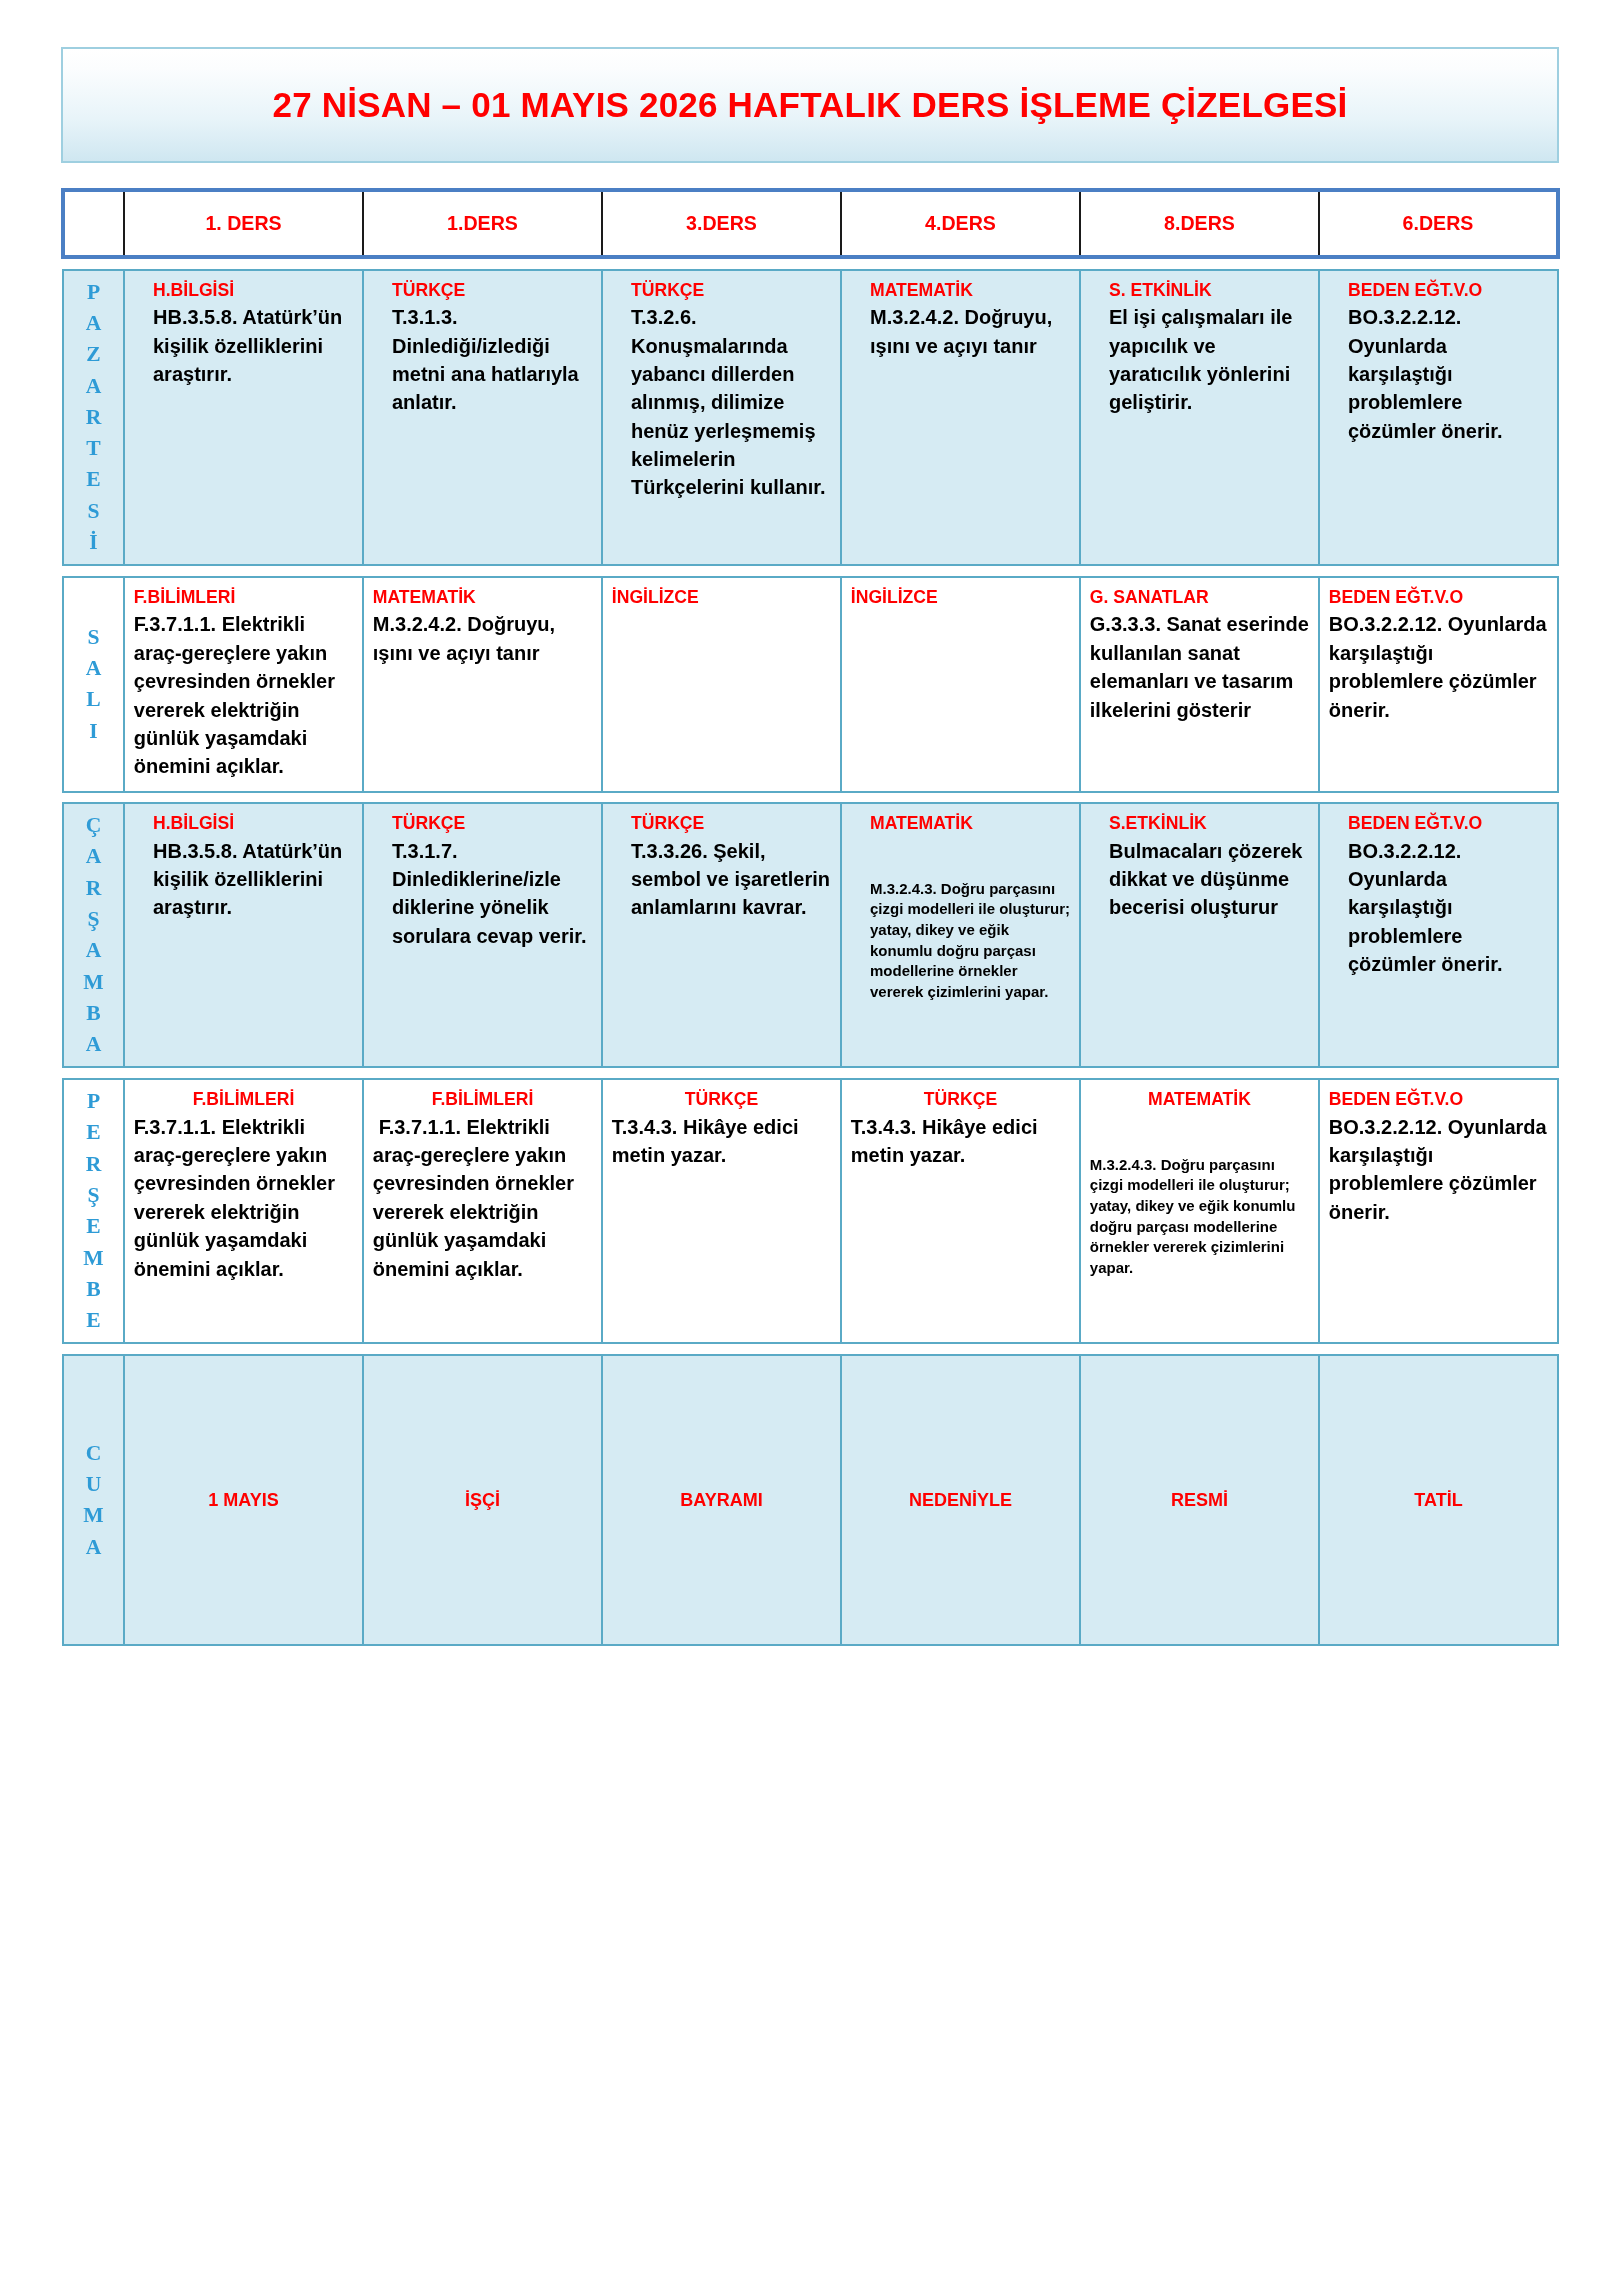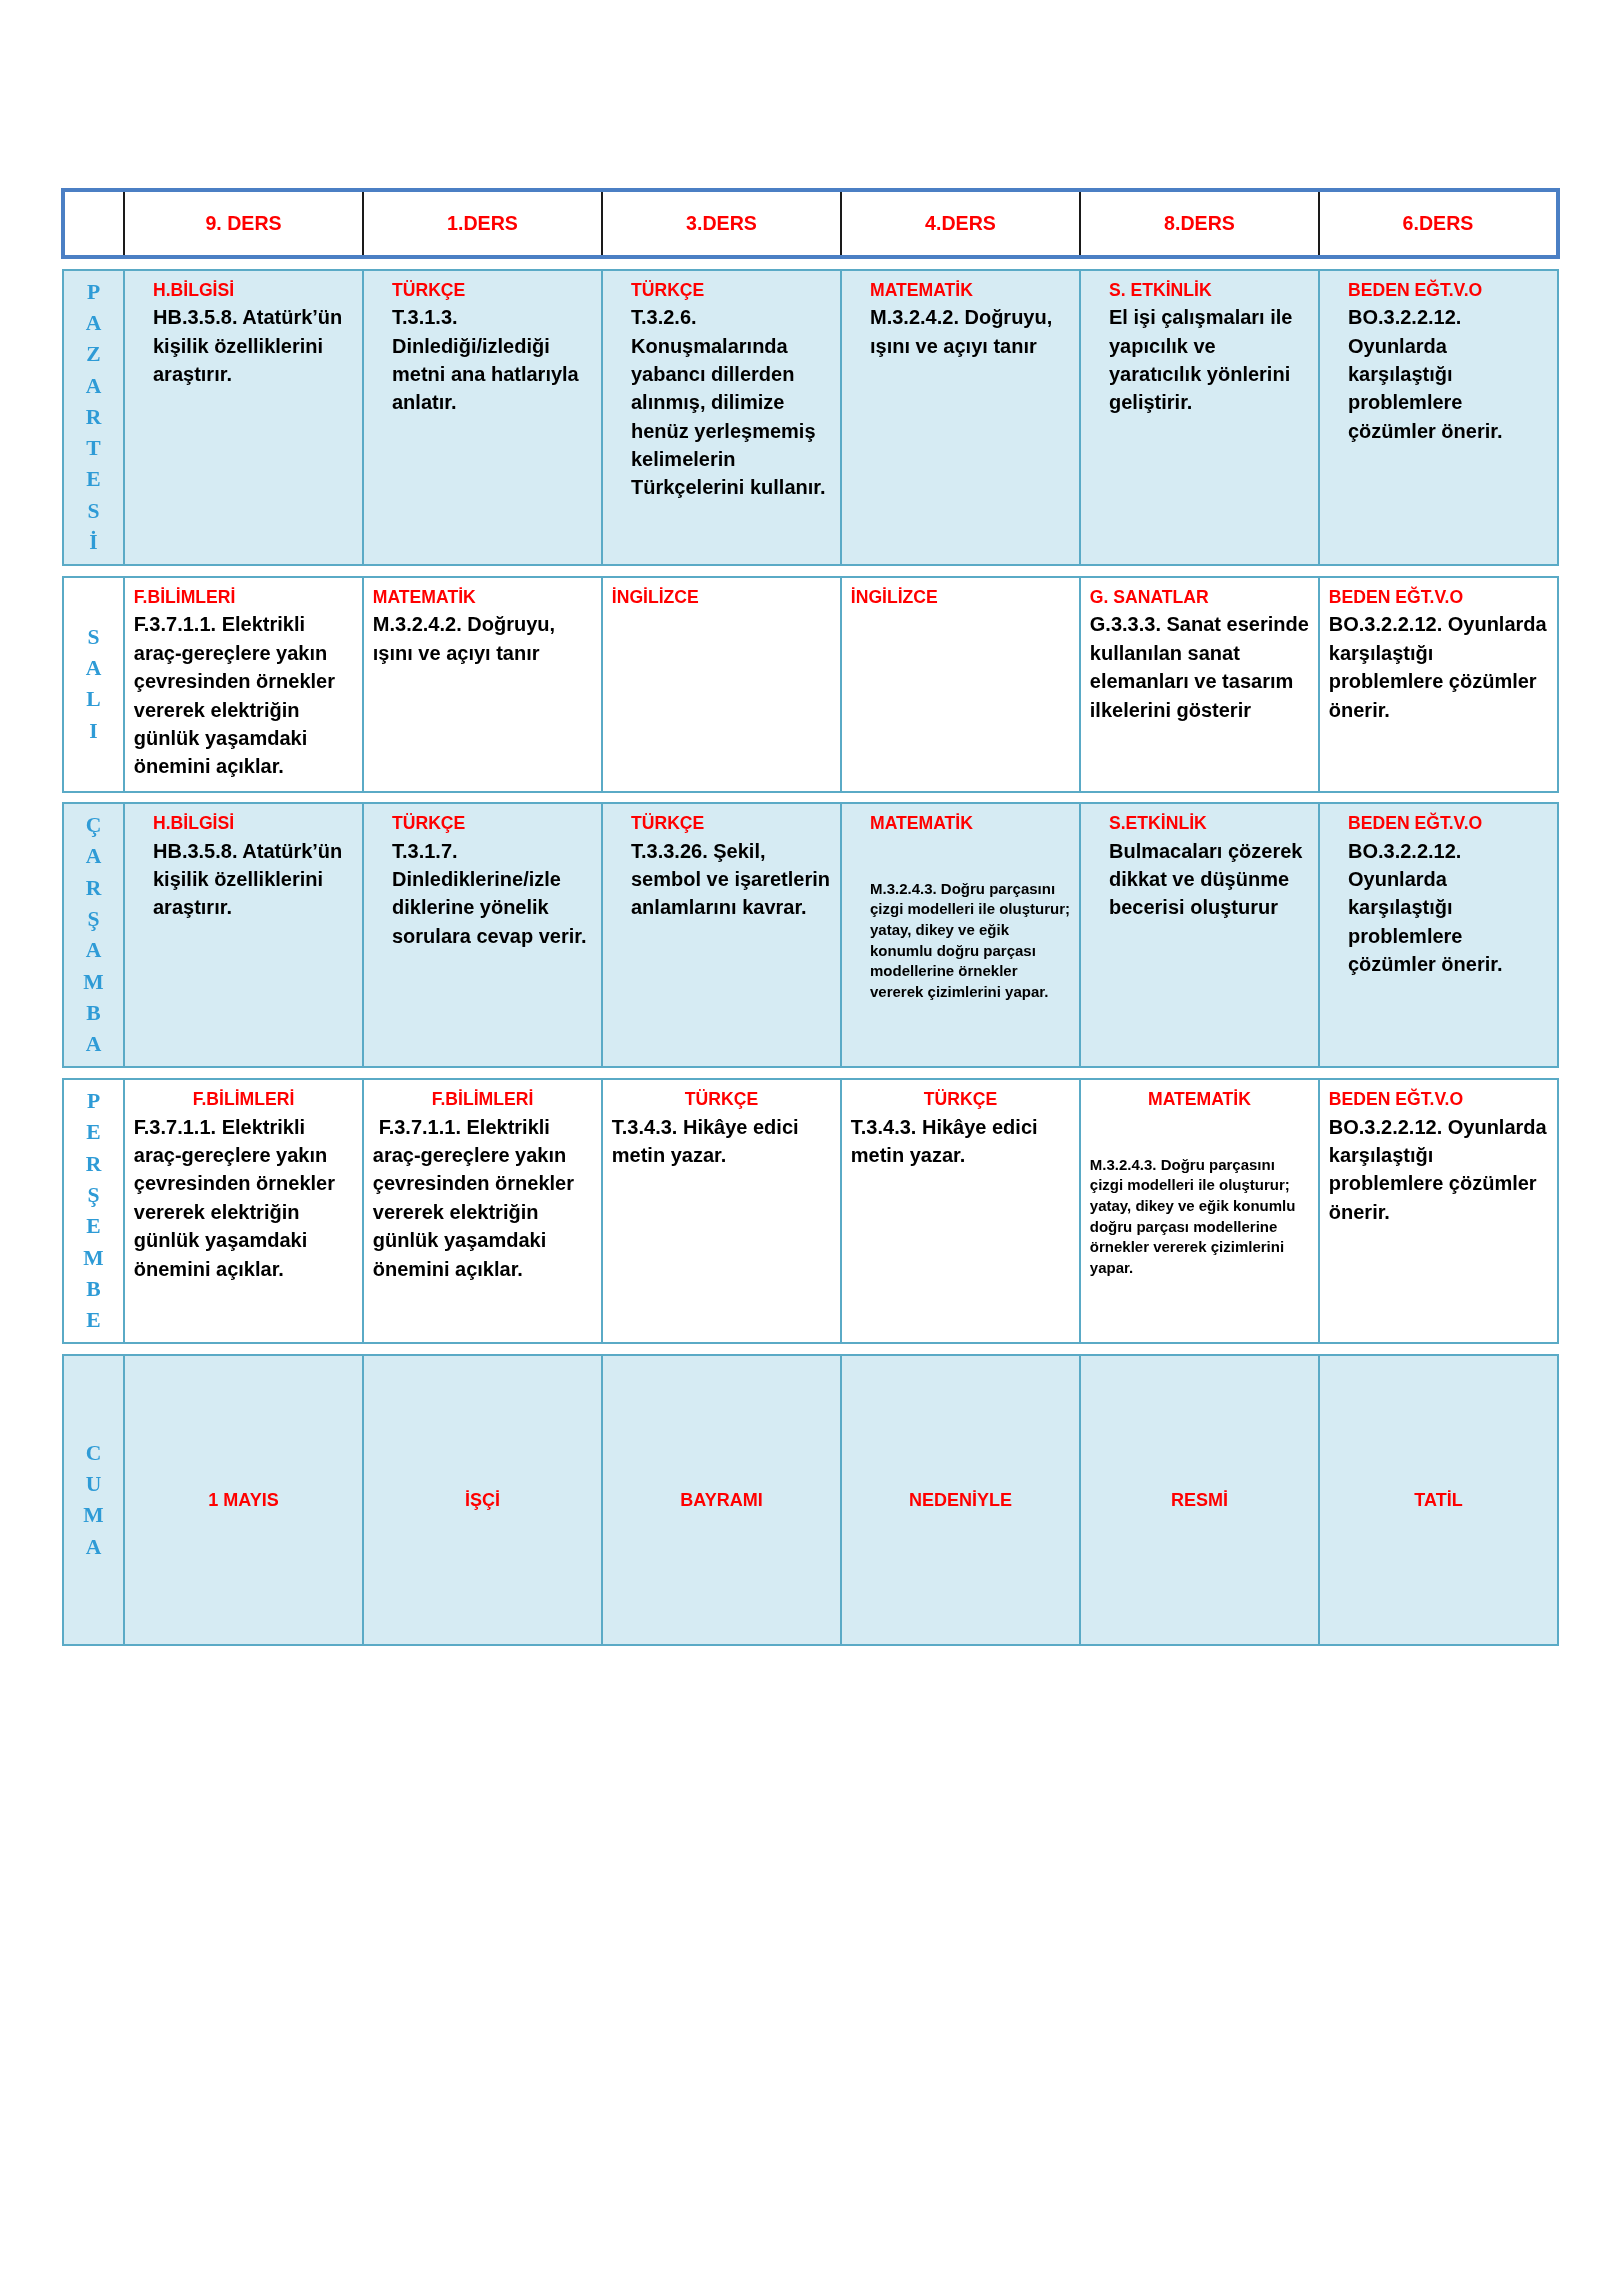--- a/index.html
+++ b/index.html
@@ -81,36 +81,39 @@
     height:286px;vertical-align:middle;text-align:center;
   }
   tr.holiday td.daycell{vertical-align:middle;}
   .holiday-word{color:#ff0000;font-weight:bold;font-size:18px;}
 </style>
 </head>
 <body>
 
 <div class="page">
 
+  <div class="title-banner">
+    <div class="title-text">27 NİSAN – 01 MAYIS 2026 HAFTALIK DERS İŞLEME ÇİZELGESİ</div>
+  </div>
 
   <table class="sched">
     <colgroup>
       <col class="daycol">
         <col class="lesson">
         <col class="lesson">
         <col class="lesson">
       <col class="lesson">
         <col class="lesson">
         <col class="lesson">
     </colgroup>
     <tbody id="tbody-root">
         <tr class="headrow">
           <td class="daycell"></td>
           <td>
-            <div class="head-label">9. DERS</div>
+            <div class="head-label">1. DERS</div>
           </td>
           <td>
             <div class="head-label">1.DERS</div>
           </td>
           <td>
             <div class="head-label">3.DERS</div>
           </td>
           <td>
             <div class="head-label">4.DERS</div>
           </td>

